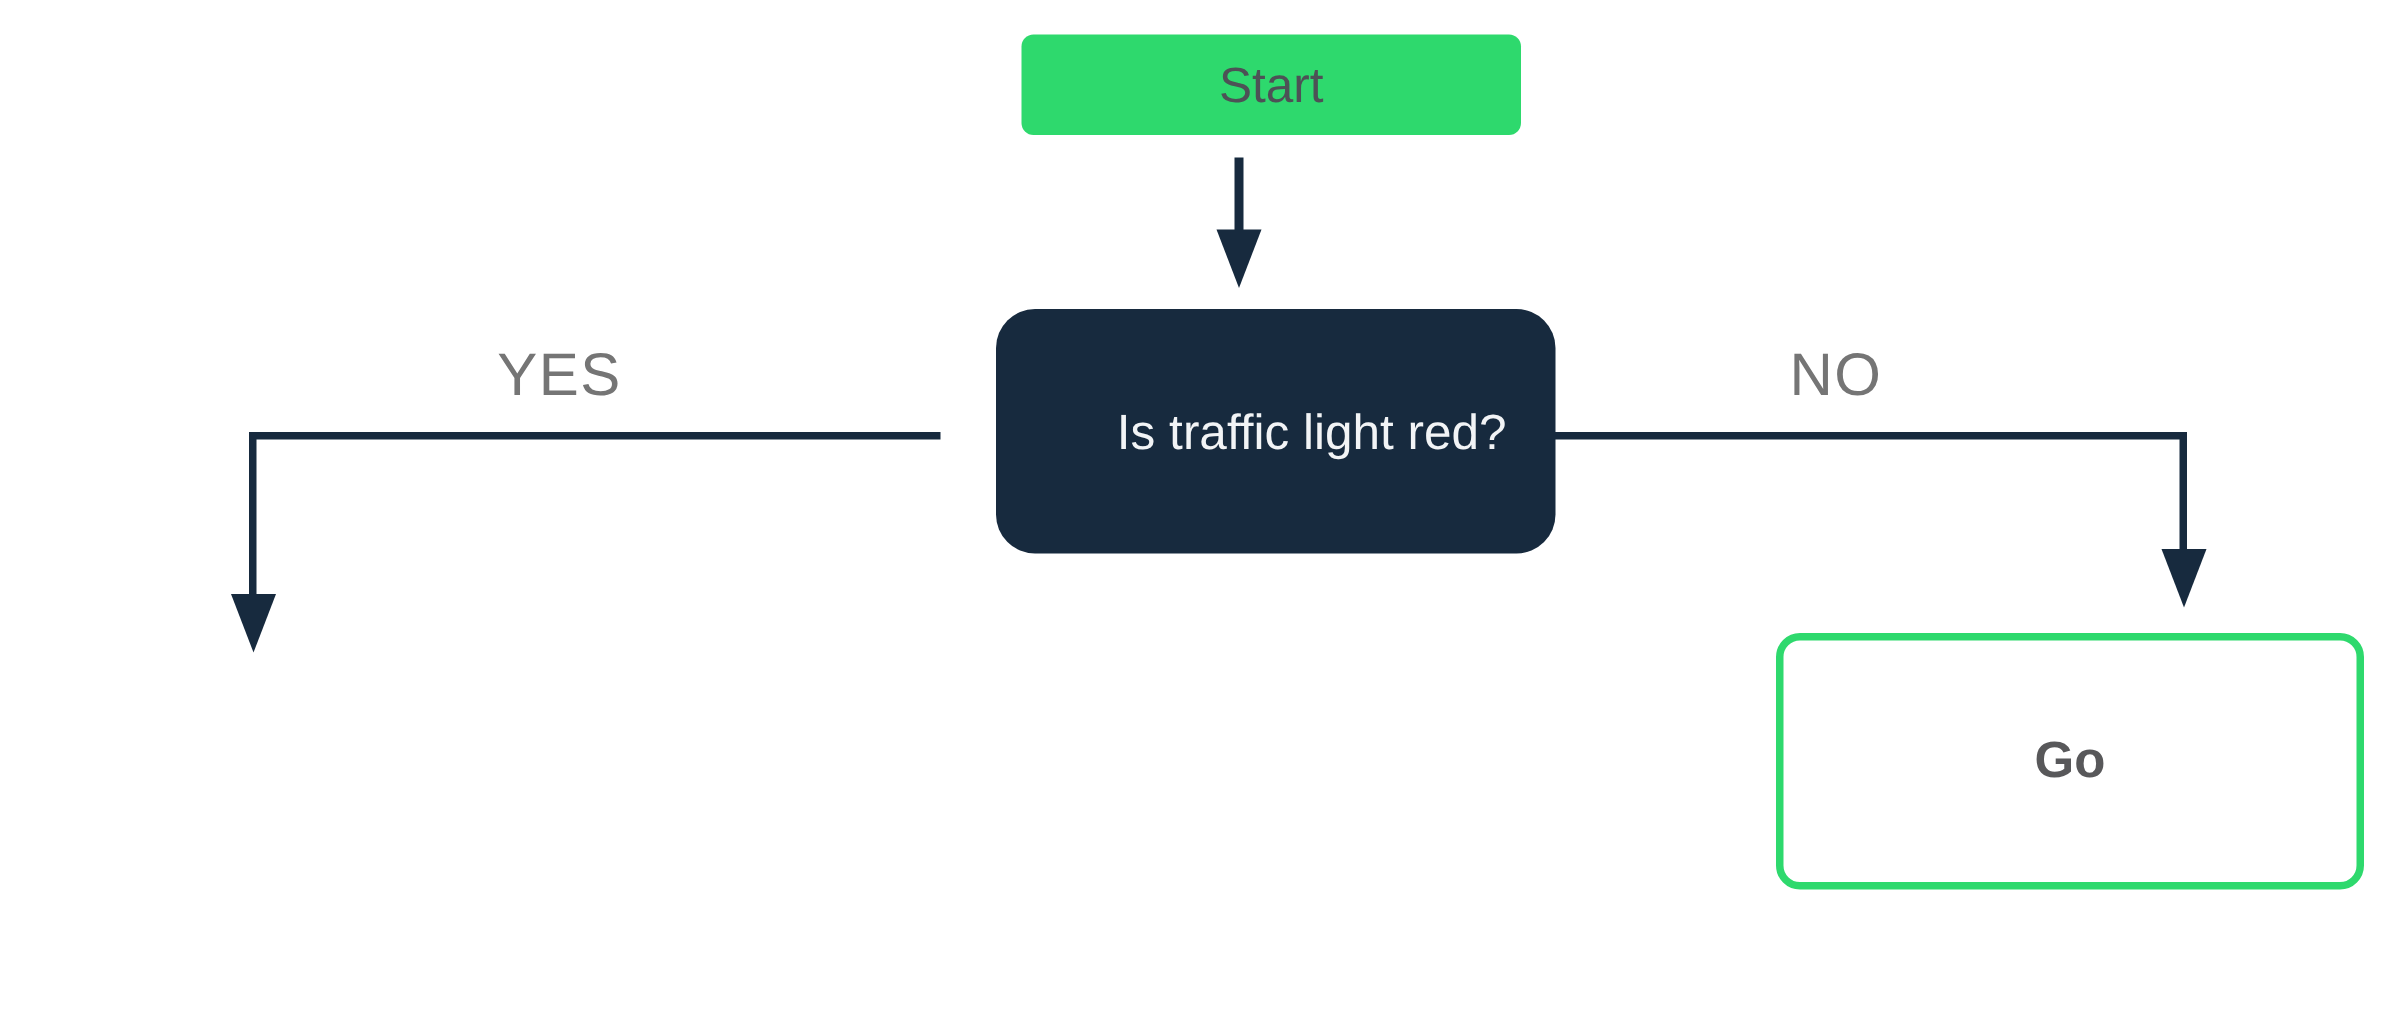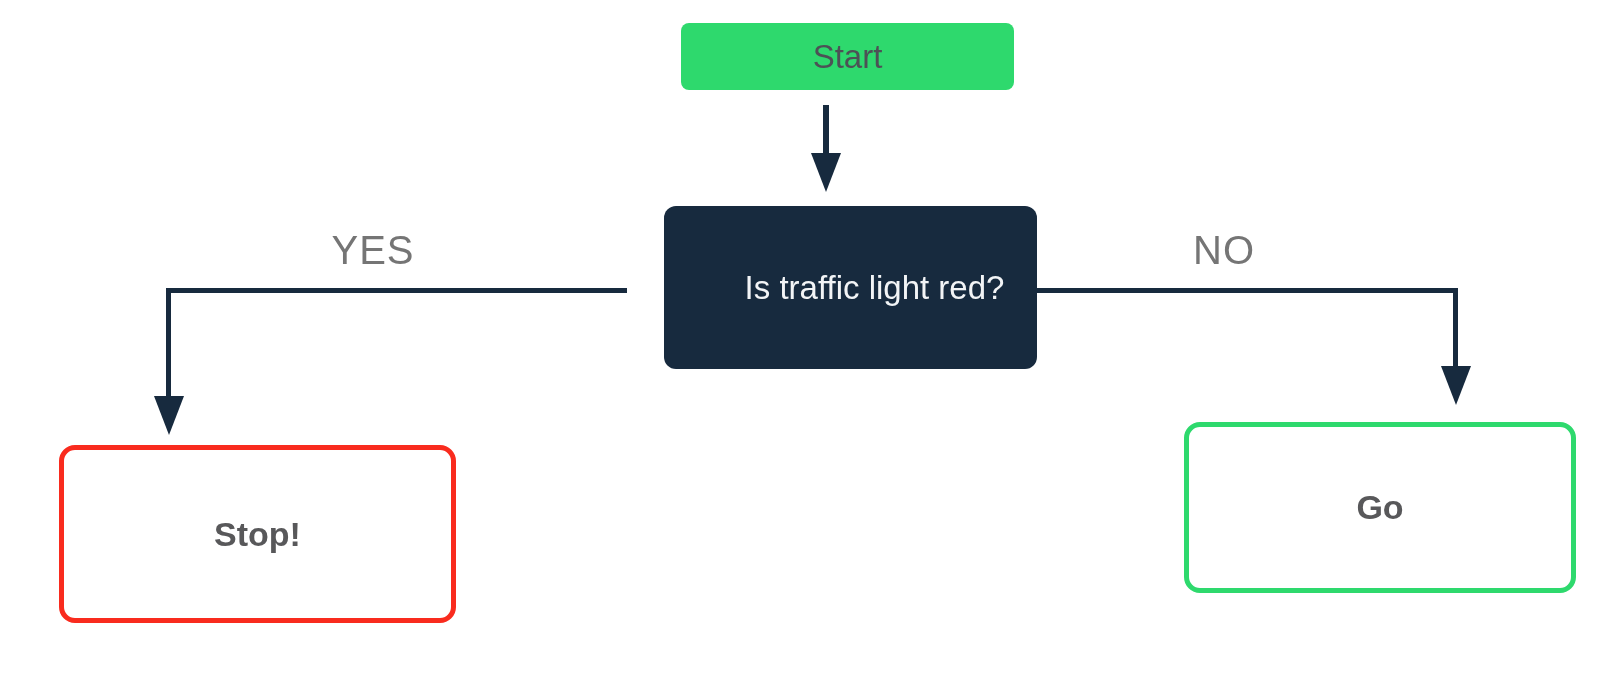--- a/index.html
+++ b/index.html
@@ -37,21 +37,21 @@
   .node-start{
     left:657px; top:23px; width:333px; height:67px;
     background:var(--green);
     border-radius:8px;
     color:var(--dark-text);
     font-size:33px;
   }
   .node-decision{
     left:640px; top:206px; width:373px; height:163px;
     background:var(--navy);
-    border-radius:12px;
+    border-radius:26px;
     color:var(--decision-text);
     font-size:33px;
     padding-left:48px;
   }
   .node-end{
     background:var(--bg);
     border-radius:16px;
     font-weight:bold;
     font-size:34px;
     color:var(--end-text);
@@ -116,21 +116,18 @@
   <div class="edge-label label-yes">YES</div>
   <div class="edge-line line-yes-h"></div>
   <div class="edge-line line-yes-v"></div>
   <div class="arrowhead head-yes"></div>
 
   <div class="edge-label label-no">NO</div>
   <div class="edge-line line-no-h"></div>
   <div class="edge-line line-no-v"></div>
   <div class="arrowhead head-no"></div>
 
-  <div class="node node-end node-stop">
-    <span>Stop!</span>
-  </div>
 
   <div class="node node-end node-go">
     <span>Go</span>
   </div>
 
 </div>
 
 </body></html>

